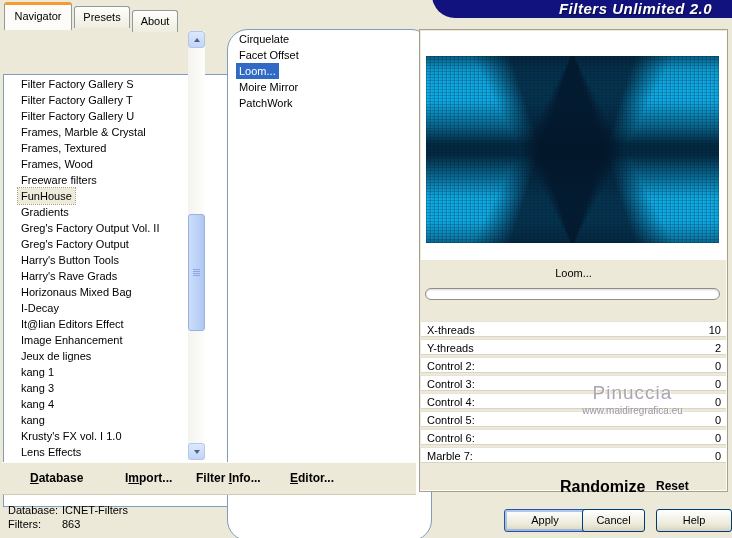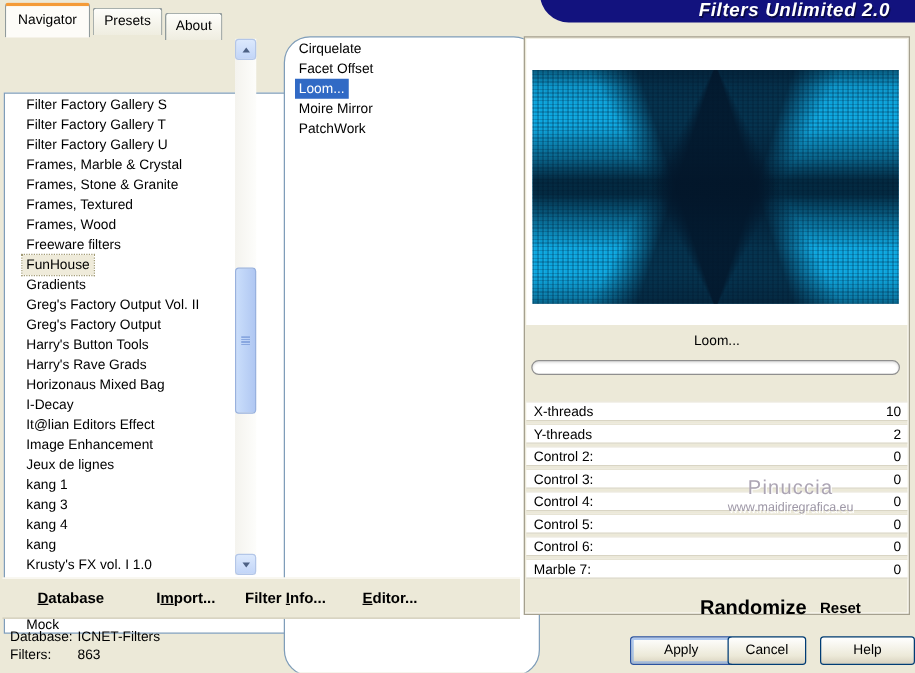--- a/index.html
+++ b/index.html
@@ -64,21 +64,21 @@
   #preview-caption{position:absolute;left:0;top:236px;width:100%;height:15px;
     text-align:center;line-height:15px;}
   #progress-bar{position:absolute;left:5px;top:258px;width:295px;height:12px;background:#fff;
     border:1px solid #8F8F8F;border-radius:7px;box-sizing:border-box;
     box-shadow:inset 0 1px 2px rgba(0,0,0,.15);}
   #slider-list{position:absolute;left:1px;top:291px;width:305px;}
   .srow{height:16px;line-height:16px;background:#fff;margin-bottom:2px;
     display:flex;justify-content:space-between;padding:0 5px 0 6px;
     border-top:1px solid #E7E4D5;border-bottom:1px solid #D9D5C4;box-sizing:border-box;}
   #watermark{position:absolute;left:120px;top:352px;width:185px;text-align:center;z-index:3;pointer-events:none;}
-  #watermark-name{font-size:16px;letter-spacing:1px;color:#ACA5B4;text-shadow:1px 1px 0 #fff;}
+  #watermark-name{font-size:19px;letter-spacing:1px;color:#ACA5B4;text-shadow:1px 1px 0 #fff;}
   #watermark-url{font-size:10px;color:#9D97A6;text-shadow:1px 1px 0 #fff;margin-top:1px;}
   #randomize-label{position:absolute;left:140px;top:441px;font-weight:bold;font-size:16px;text-align:right;}
   #reset-label{position:absolute;left:236px;top:441px;font-weight:bold;font-size:12px;}
   
   #command-bar{position:absolute;left:2px;top:462px;width:414px;height:31px;
     background:#ECE9D8;border-top:1px solid #FDFCF8;border-bottom:1px solid #CFCBB8;}
   .cmd{position:absolute;top:0;height:31px;line-height:31px;font-weight:bold;font-size:12px;cursor:default;}
   .cmd .ukey{text-decoration:underline;}
   #cmd-database{left:28px;} #cmd-import{left:123px;} #cmd-filterinfo{left:194px;} #cmd-editor{left:288px;}
   
@@ -102,21 +102,20 @@
 <div class="tab" id="tab-about">About</div>
 
 <div id="title-banner">Filters Unlimited 2.0</div>
 
 <div class="listbox" id="category-list">
 
 <div class="row">Filter Factory Gallery S</div>
     <div class="row">Filter Factory Gallery T</div>
     <div class="row">Filter Factory Gallery U</div>
     <div class="row">Frames, Marble &amp; Crystal</div>
-    <div class="row">Frames, Stone &amp; Granite</div>
     <div class="row">Frames, Textured</div>
     <div class="row">Frames, Wood</div>
     <div class="row">Freeware filters</div>
     <div class="row selected">FunHouse</div>
     <div class="row">Gradients</div>
     <div class="row">Greg's Factory Output Vol. II</div>
     <div class="row">Greg's Factory Output</div>
     <div class="row">Harry's Button Tools</div>
     <div class="row">Harry's Rave Grads</div>
     <div class="row">Horizonaus Mixed Bag</div>

